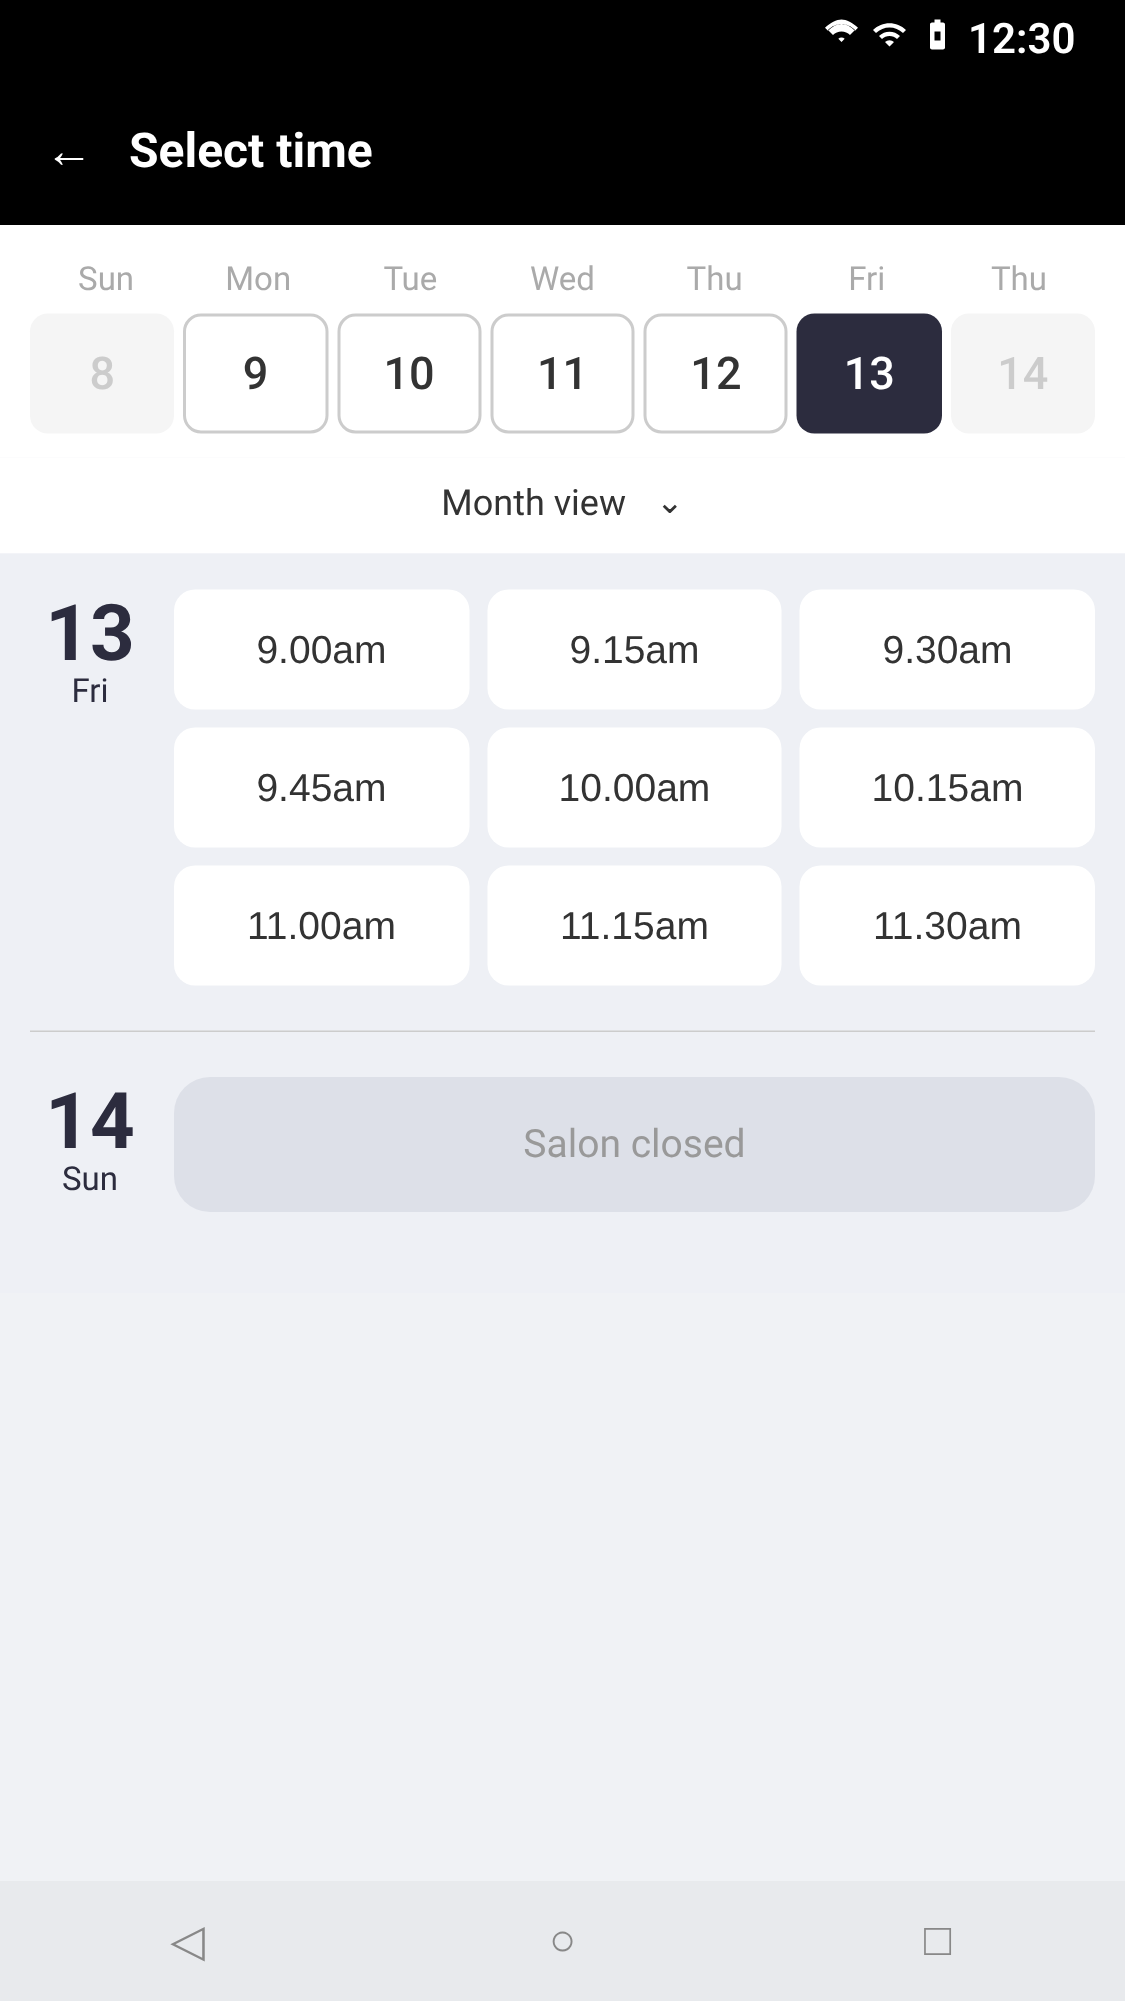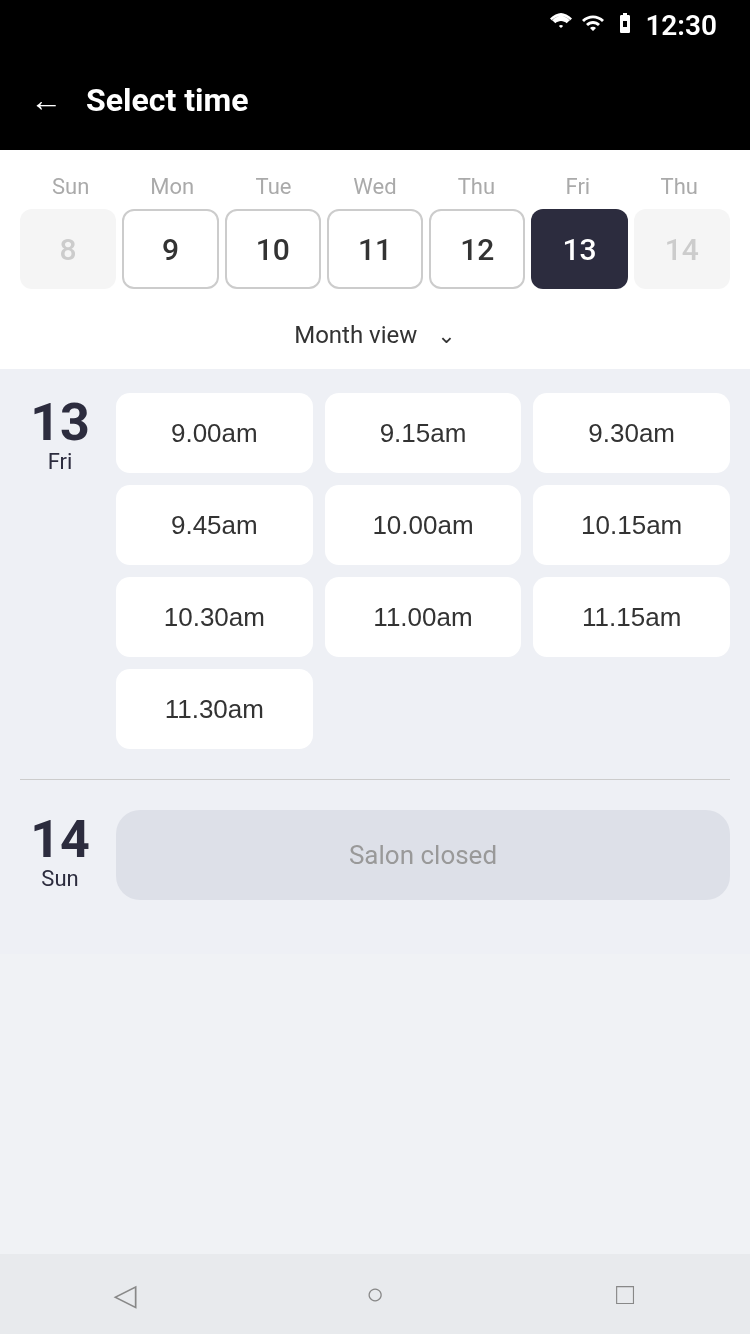--- a/index.html
+++ b/index.html
@@ -299,21 +299,20 @@
       <span class="day-number">13</span>
       <span class="day-name">Fri</span>
     </div>
     <div class="time-slots-grid">
       <button class="time-slot">9.00am</button>
       <button class="time-slot">9.15am</button>
       <button class="time-slot">9.30am</button>
       <button class="time-slot">9.45am</button>
       <button class="time-slot">10.00am</button>
       <button class="time-slot">10.15am</button>
-      <button class="time-slot">10.30am</button>
       <button class="time-slot">11.00am</button>
       <button class="time-slot">11.15am</button>
       <button class="time-slot">11.30am</button>
     </div>
   </div>
 
   <div class="divider"></div>
 
   <div class="day-block">
     <div class="day-label">

